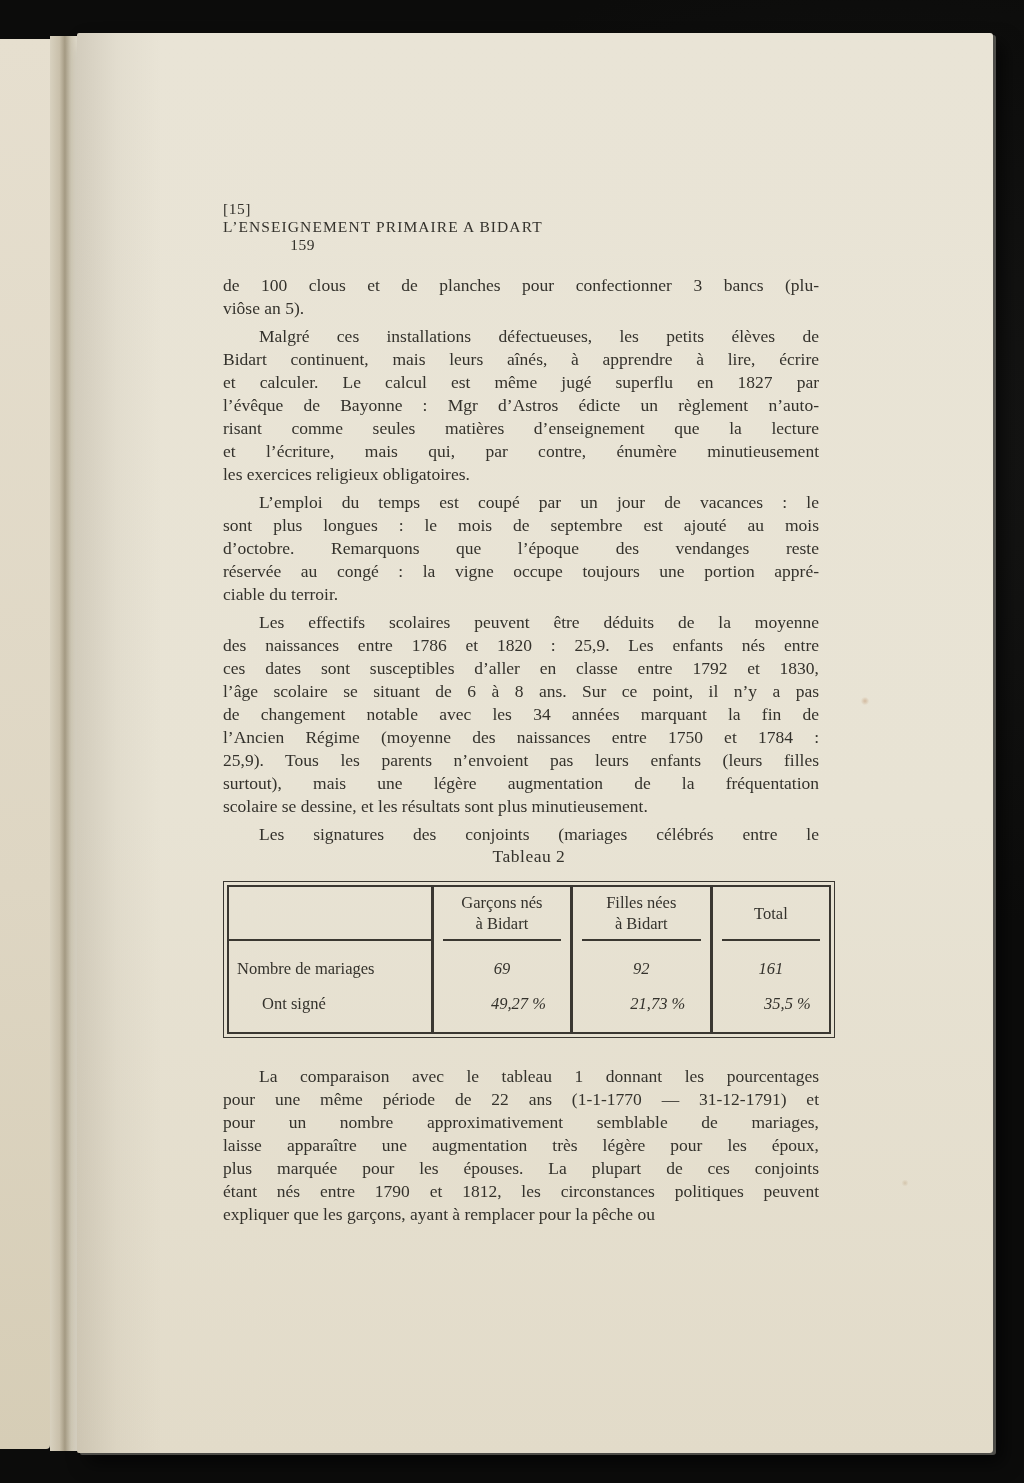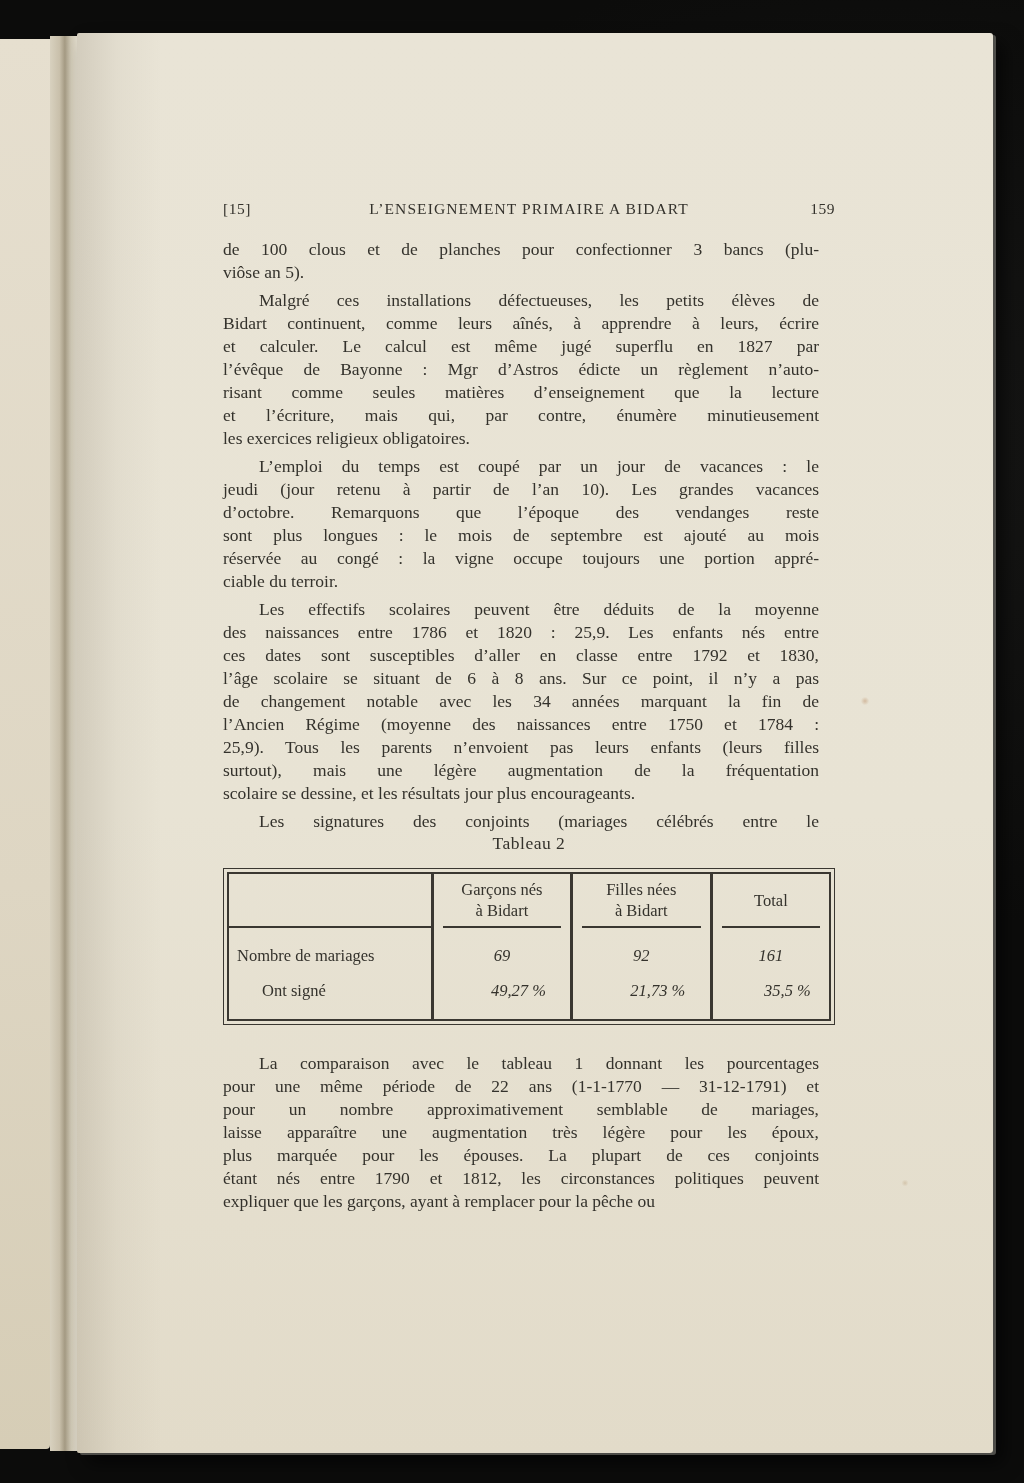--- a/index.html
+++ b/index.html
@@ -27,21 +27,21 @@
     background:
       radial-gradient(6px 6px at 788px 668px, rgba(170,110,60,.35), transparent 70%),
       radial-gradient(5px 5px at 828px 1150px, rgba(160,120,70,.25), transparent 70%),
       linear-gradient(90deg, rgba(95,82,60,.16) 0, rgba(95,82,60,.05) 40px, rgba(95,82,60,0) 85px),
       linear-gradient(180deg,#e9e4d6 0%,#e8e3d4 55%,#e2dbc9 100%);
     box-shadow:3px 2px 0 rgba(150,148,140,.5), 10px 10px 18px rgba(0,0,0,.6);
     border-radius:2px 3px 3px 2px;
   }
   .content{position:absolute;left:146px;top:167px;width:612px;color:#34322c;}
   
-  .pagehead{display:flex;align-items:baseline;font-size:15.5px;}
+  .pagehead{display:flex;align-items:baseline;font-size:15.5px;flex-direction:column;}
   .mref{width:92px;letter-spacing:.5px;}
   .rtitle{flex:1;text-align:center;letter-spacing:1.1px;white-space:nowrap;}
   .pnum{width:92px;text-align:right;letter-spacing:.5px;}
   
   .textblock{font-size:17.5px;line-height:23px;}
   .tb-top{margin-top:20px;}
   .tb-bottom{margin-top:27px;}
   .para{margin:0 16px 5px 0;}
   .para:last-child{margin-bottom:0;}
   .line{text-align:justify;text-align-last:justify;}
@@ -83,45 +83,44 @@
         <span class="pnum">159</span>
       </div>
 
       <div class="textblock tb-top">
           <div class="para">
             <div class="line">de 100 clous et de planches pour confectionner 3 bancs (plu-</div>
             <div class="line last">viôse an 5).</div>
           </div>
           <div class="para">
             <div class="line indent">Malgré ces installations défectueuses, les petits élèves de</div>
-            <div class="line">Bidart continuent, comme leurs aînés, à apprendre à leurs, écrire</div>
+            <div class="line">Bidart continuent, mais leurs aînés, à apprendre à lire, écrire</div>
             <div class="line">et calculer. Le calcul est même jugé superflu en 1827 par</div>
             <div class="line">l’évêque de Bayonne : Mgr d’Astros édicte un règlement n’auto-</div>
             <div class="line">risant comme seules matières d’enseignement que la lecture</div>
             <div class="line">et l’écriture, mais qui, par contre, énumère minutieusement</div>
             <div class="line last">les exercices religieux obligatoires.</div>
           </div>
           <div class="para">
             <div class="line indent">L’emploi du temps est coupé par un jour de vacances : le</div>
-            <div class="line">jeudi (jour retenu à partir de l’an 10). Les grandes vacances</div>
+            <div class="line">sont plus longues : le mois de septembre est ajouté au mois</div>
             <div class="line">d’octobre. Remarquons que l’époque des vendanges reste</div>
-            <div class="line">sont plus longues : le mois de septembre est ajouté au mois</div>
             <div class="line">réservée au congé : la vigne occupe toujours une portion appré-</div>
             <div class="line last">ciable du terroir.</div>
           </div>
           <div class="para">
             <div class="line indent">Les effectifs scolaires peuvent être déduits de la moyenne</div>
             <div class="line">des naissances entre 1786 et 1820 : 25,9. Les enfants nés entre</div>
             <div class="line">ces dates sont susceptibles d’aller en classe entre 1792 et 1830,</div>
             <div class="line">l’âge scolaire se situant de 6 à 8 ans. Sur ce point, il n’y a pas</div>
             <div class="line">de changement notable avec les 34 années marquant la fin de</div>
             <div class="line">l’Ancien Régime (moyenne des naissances entre 1750 et 1784 :</div>
             <div class="line">25,9). Tous les parents n’envoient pas leurs enfants (leurs filles</div>
             <div class="line">surtout), mais une légère augmentation de la fréquentation</div>
-            <div class="line last">scolaire se dessine, et les résultats jour plus encourageants.</div>
+            <div class="line last">scolaire se dessine, et les résultats sont plus minutieusement.</div>
           </div>
           <div class="para">
             <div class="line indent">Les signatures des conjoints (mariages célébrés entre le</div>
           </div>
         </div>
 
       <div class="caption">Tableau 2</div>
 
       <div class="tbl-outer">
         <table>

